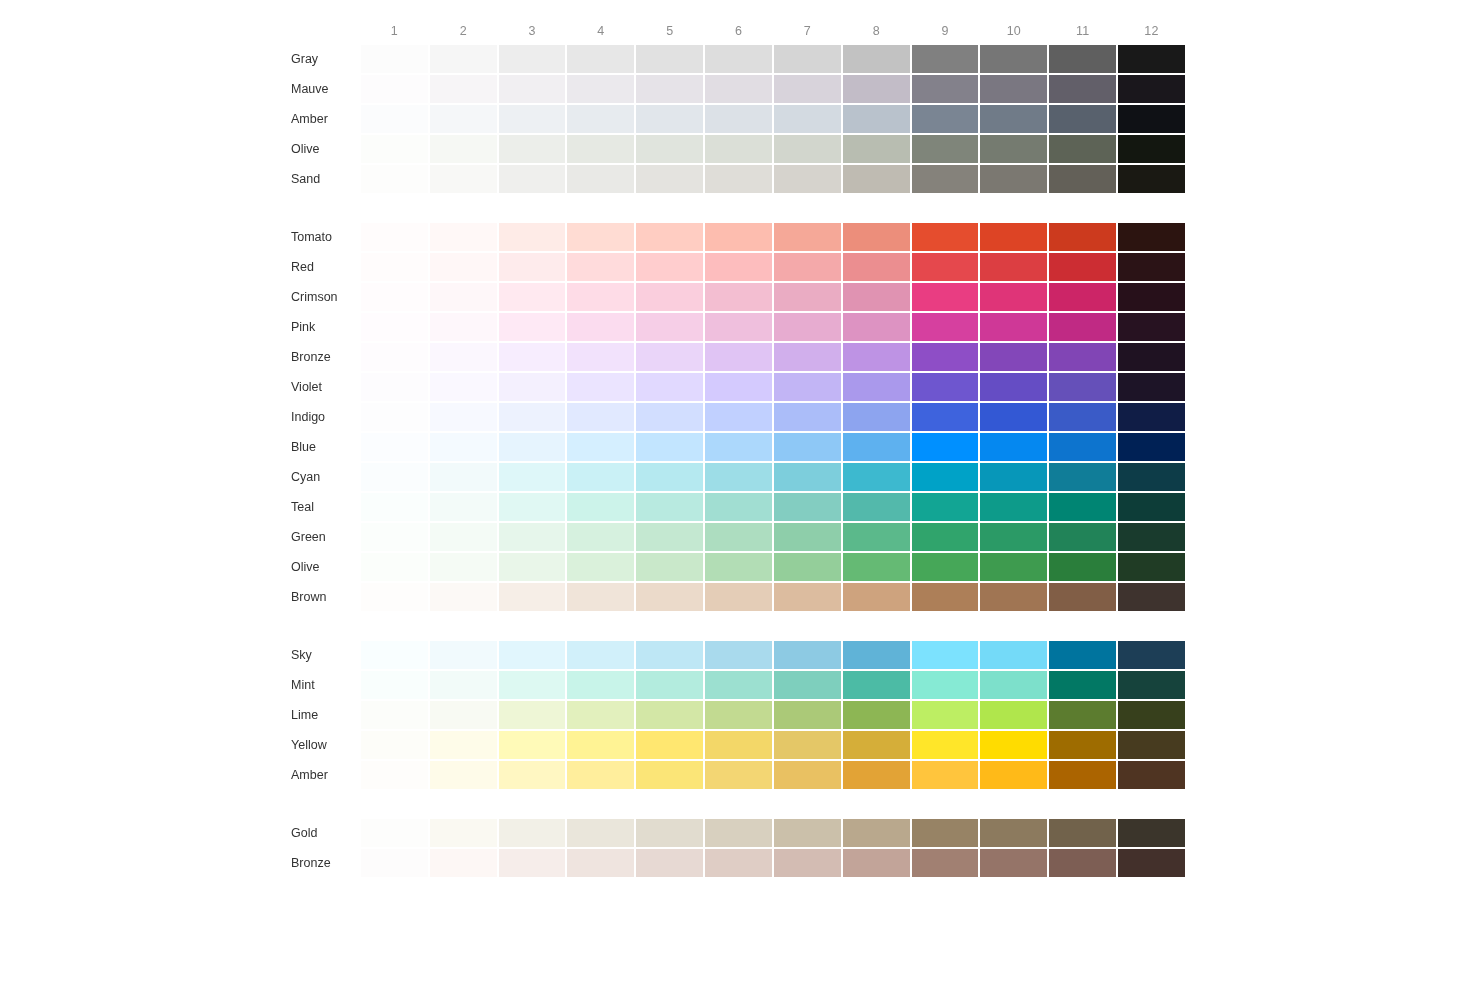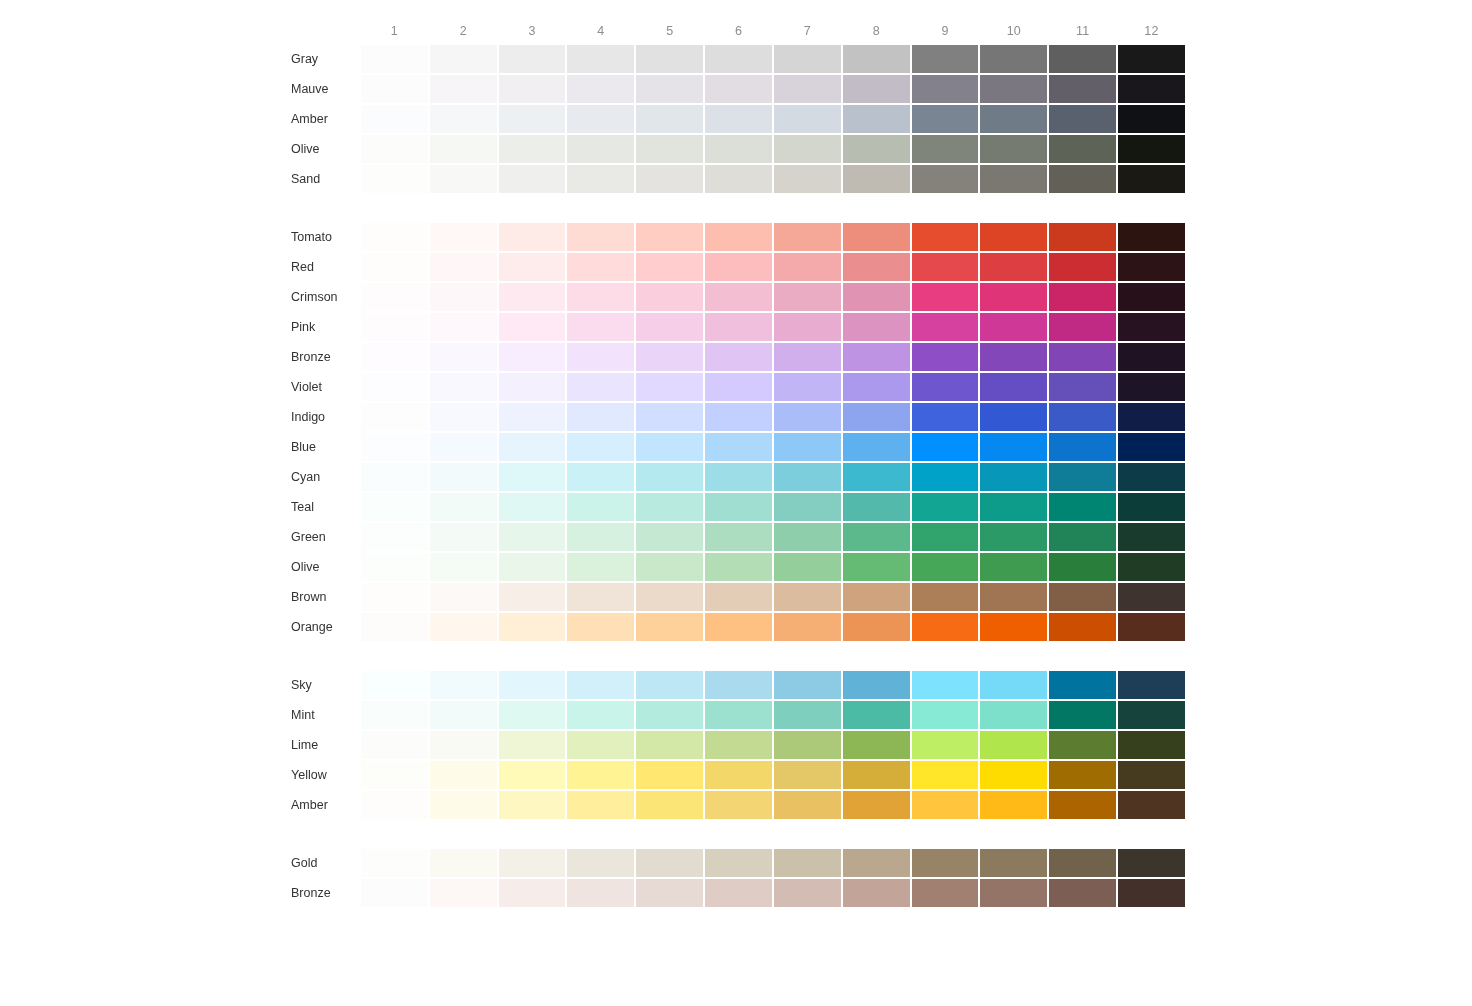--- a/index.html
+++ b/index.html
@@ -418,37 +418,20 @@
             <div class="swatch" title="Brown 5 #ebdaca" style="background: rgb(235, 218, 202);"></div>
             <div class="swatch" title="Brown 6 #e4cdb7" style="background: rgb(228, 205, 183);"></div>
             <div class="swatch" title="Brown 7 #dcbc9f" style="background: rgb(220, 188, 159);"></div>
             <div class="swatch" title="Brown 8 #cea37e" style="background: rgb(206, 163, 126);"></div>
             <div class="swatch" title="Brown 9 #ad7f58" style="background: rgb(173, 127, 88);"></div>
             <div class="swatch" title="Brown 10 #a07553" style="background: rgb(160, 117, 83);"></div>
             <div class="swatch" title="Brown 11 #815e46" style="background: rgb(129, 94, 70);"></div>
             <div class="swatch" title="Brown 12 #3e332e" style="background: rgb(62, 51, 46);"></div>
           </div>
         </div>
-        <div class="scale-row">
-          <div class="scale-label">Orange</div>
-          <div class="swatches">
-            <div class="swatch" title="Orange 1 #fefcfb" style="background: rgb(254, 252, 251);"></div>
-            <div class="swatch" title="Orange 2 #fff7ed" style="background: rgb(255, 247, 237);"></div>
-            <div class="swatch" title="Orange 3 #ffefd6" style="background: rgb(255, 239, 214);"></div>
-            <div class="swatch" title="Orange 4 #ffdfb5" style="background: rgb(255, 223, 181);"></div>
-            <div class="swatch" title="Orange 5 #ffd19a" style="background: rgb(255, 209, 154);"></div>
-            <div class="swatch" title="Orange 6 #ffc182" style="background: rgb(255, 193, 130);"></div>
-            <div class="swatch" title="Orange 7 #f5ae73" style="background: rgb(245, 174, 115);"></div>
-            <div class="swatch" title="Orange 8 #ec9455" style="background: rgb(236, 148, 85);"></div>
-            <div class="swatch" title="Orange 9 #f76b15" style="background: rgb(247, 107, 21);"></div>
-            <div class="swatch" title="Orange 10 #ef5f00" style="background: rgb(239, 95, 0);"></div>
-            <div class="swatch" title="Orange 11 #cc4e00" style="background: rgb(204, 78, 0);"></div>
-            <div class="swatch" title="Orange 12 #582d1d" style="background: rgb(88, 45, 29);"></div>
-          </div>
-        </div>
       </div>
       <div class="scale-group">
         <div class="scale-row">
           <div class="scale-label">Sky</div>
           <div class="swatches">
             <div class="swatch" title="Sky 1 #f9feff" style="background: rgb(249, 254, 255);"></div>
             <div class="swatch" title="Sky 2 #f1fafd" style="background: rgb(241, 250, 253);"></div>
             <div class="swatch" title="Sky 3 #e1f6fd" style="background: rgb(225, 246, 253);"></div>
             <div class="swatch" title="Sky 4 #d1f0fa" style="background: rgb(209, 240, 250);"></div>
             <div class="swatch" title="Sky 5 #bee7f5" style="background: rgb(190, 231, 245);"></div>

